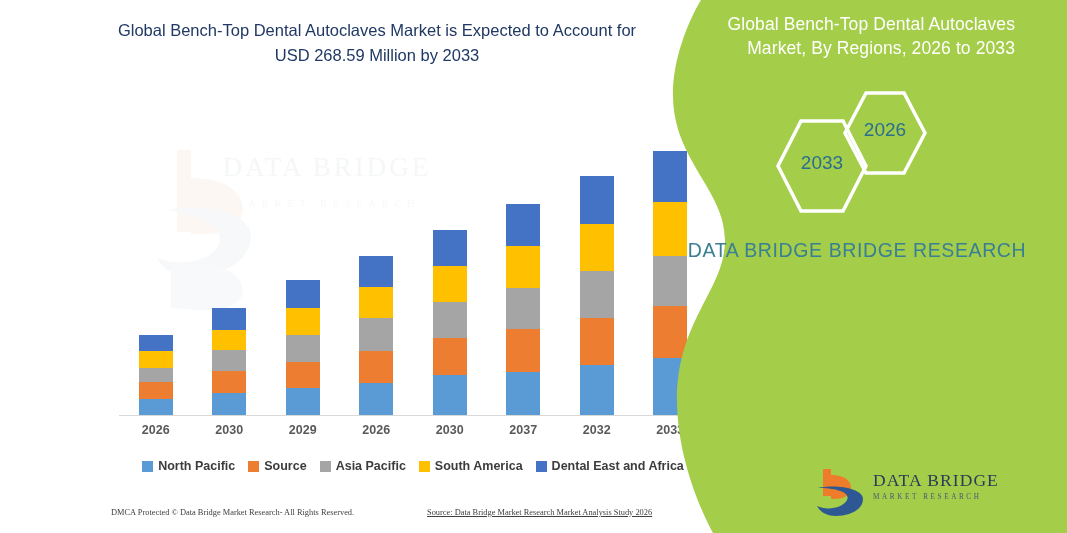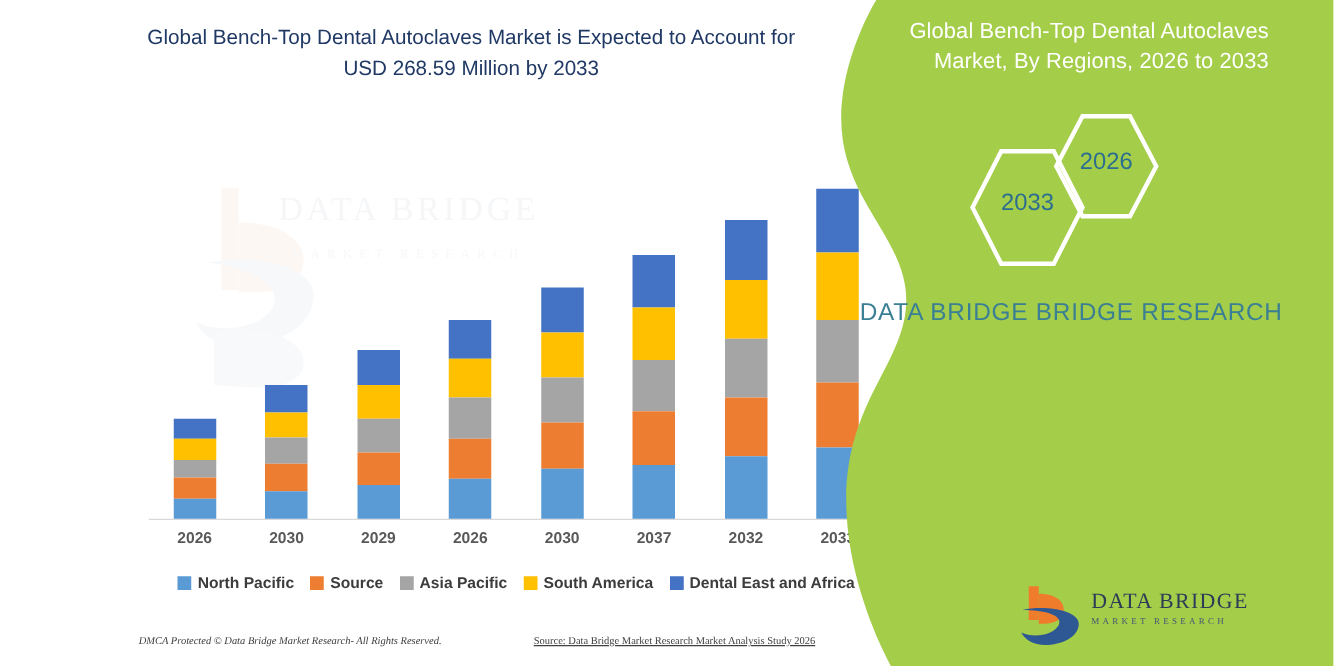--- a/index.html
+++ b/index.html
@@ -106,21 +106,21 @@
   }
   .legend-item{display:flex;align-items:center;gap:5px;}
   .legend-swatch{width:11px;height:11px;display:inline-block;}
   .legend-label{color:#3c3c3c;font-size:12.5px;font-weight:bold;white-space:nowrap;}
 
   .footer{
     position:absolute;left:0;top:508px;width:700px;height:16px;
     font-family:"Liberation Serif", serif;
     color:#404040;font-size:8.4px;
   }
-  .footer-left{position:absolute;left:84px;top:0;font-style:italic;}
+  .footer-left{position:absolute;left:84px;top:0;}
   .footer-right{position:absolute;left:400px;top:0;text-decoration:underline;}
 </style>
 </head>
 <body>
 
 <div id="root">
 
   <div class="chart-area">
 
     <div class="chart-title">Global Bench-Top Dental Autoclaves Market is Expected to Account for USD 268.59 Million by 2033</div>

